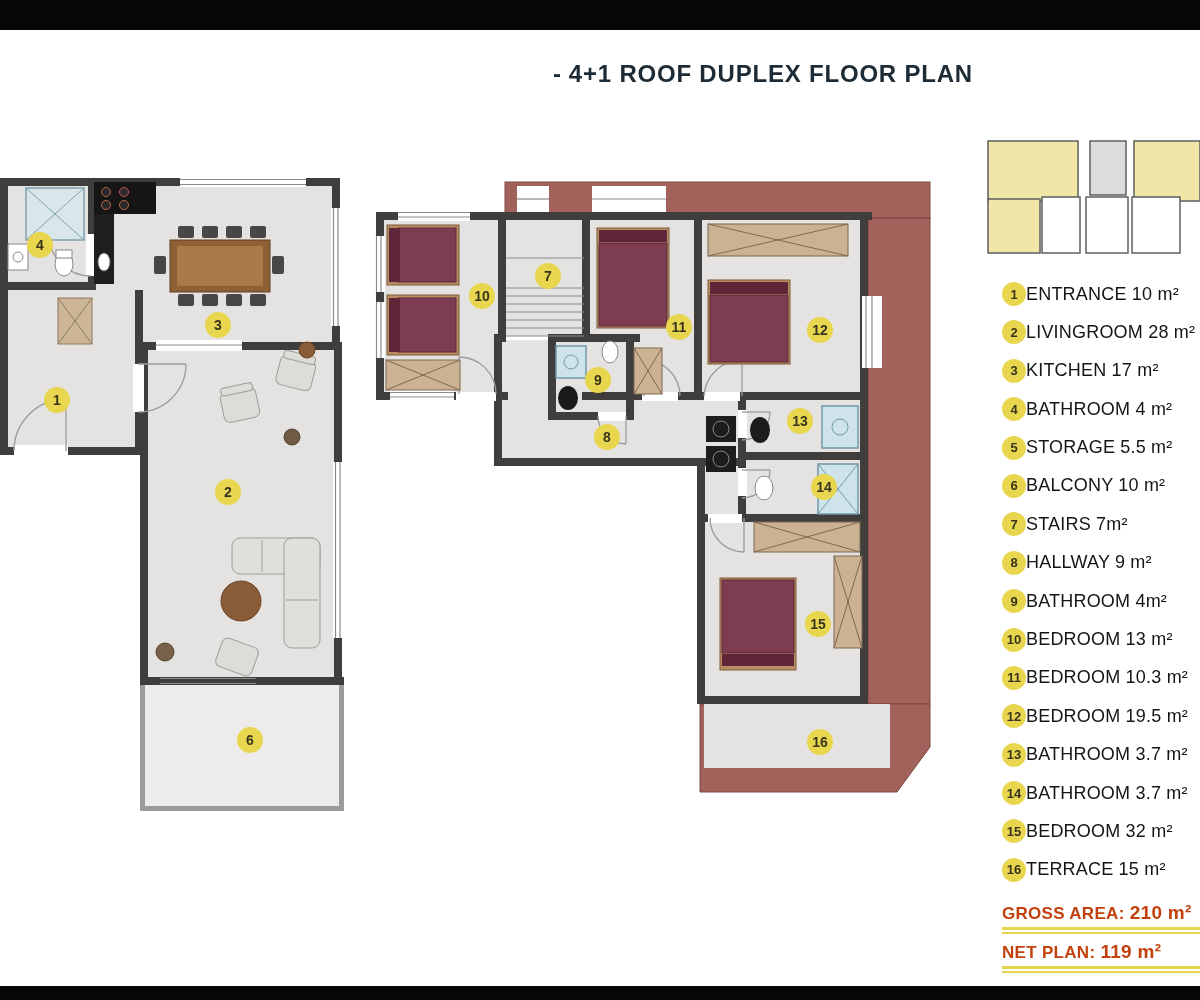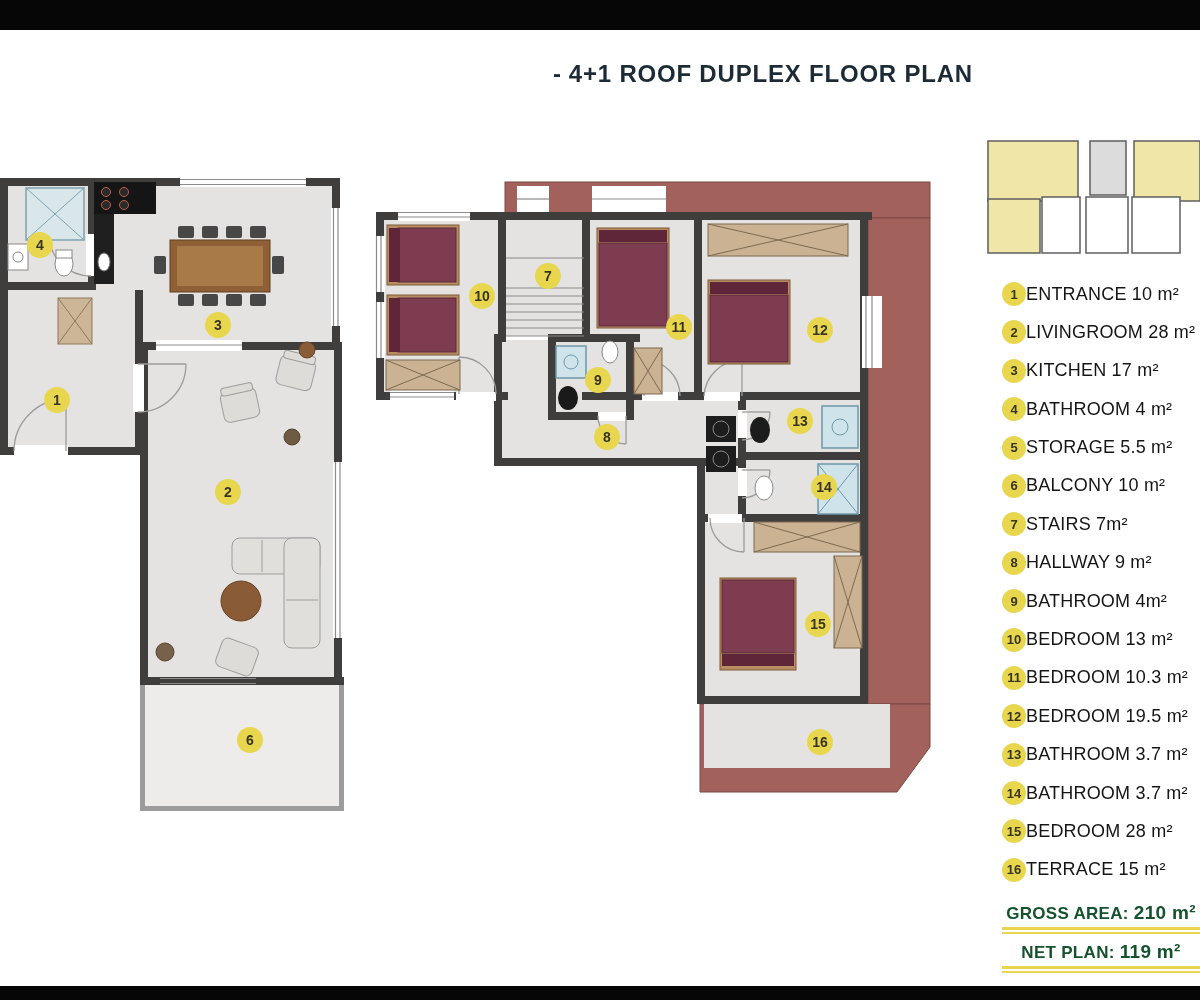--- a/index.html
+++ b/index.html
@@ -1,17 +1,17 @@
 <!DOCTYPE html>
 <html><head>
 <meta charset="utf-8">
 <style>
   html,body{margin:0;padding:0;background:#ffffff;}
   body{font-family:"Liberation Sans", sans-serif;}
-  #canvas{position:relative;width:1200px;height:1000px;overflow:hidden;background:#ffffff;text-align:center;}
+  #canvas{position:relative;width:1200px;height:1000px;overflow:hidden;background:#ffffff;}
   .bar{position:absolute;left:0;width:1200px;background:#060606;}
   #top-bar{top:0;height:30px;}
   #bottom-bar{top:986px;height:14px;}
   #title{position:absolute;left:553px;top:60px;font-size:24px;font-weight:bold;
          color:#1c2b35;letter-spacing:0.8px;white-space:nowrap;}
   #title .dash{margin-right:7px;}
   svg{position:absolute;}
   #ground-svg{left:0;top:165px;}
   #roof-svg{left:370px;top:170px;}
   #keyplan-svg{left:985px;top:138px;}
@@ -19,21 +19,21 @@
   .badge{position:absolute;width:26px;height:26px;border-radius:50%;background:#e8d74e;
          color:#38341e;font-weight:bold;font-size:14px;display:flex;align-items:center;
          justify-content:center;}
   #legend{position:absolute;left:1002px;top:281px;width:260px;}
   .legend-row{display:flex;align-items:center;height:26px;margin-bottom:12.4px;white-space:nowrap;}
   .legend-num{flex:0 0 24px;width:24px;height:24px;border-radius:50%;background:#e8d74e;
               color:#38341e;font-weight:bold;font-size:13px;display:flex;align-items:center;
               justify-content:center;}
   .legend-label{font-size:18px;color:#151515;letter-spacing:0.2px;}
   #totals{position:absolute;left:1002px;top:902px;width:198px;}
-  .total-row{font-size:17px;font-weight:bold;color:#14532d;white-space:nowrap;letter-spacing:0.3px;}
+  .total-row{font-size:17px;font-weight:bold;color:#c2410c;white-space:nowrap;letter-spacing:0.3px;}
   .total-value{font-size:19px;}
   .yellow-rule{height:7px;margin:3px 0 7px 0;
     background:linear-gradient(#e7d54d 0px,#e7d54d 3px,transparent 3px,transparent 5px,#e7d54d 5px,#e7d54d 7px);}
 </style>
 </head>
 <body>
 
 <div id="canvas">
 
   <div id="top-bar" class="bar"></div>
@@ -428,21 +428,21 @@
       <span class="legend-label">BATHROOM 3.7 m²</span>
     </div>
 
     <div class="legend-row">
       <span class="legend-num">14</span>
       <span class="legend-label">BATHROOM 3.7 m²</span>
     </div>
 
     <div class="legend-row">
       <span class="legend-num">15</span>
-      <span class="legend-label">BEDROOM 28 m²</span>
+      <span class="legend-label">BEDROOM 32 m²</span>
     </div>
 
     <div class="legend-row">
       <span class="legend-num">16</span>
       <span class="legend-label">TERRACE 15 m²</span>
     </div>
   </div>
 
   <div id="totals">
     <div class="total-row">

